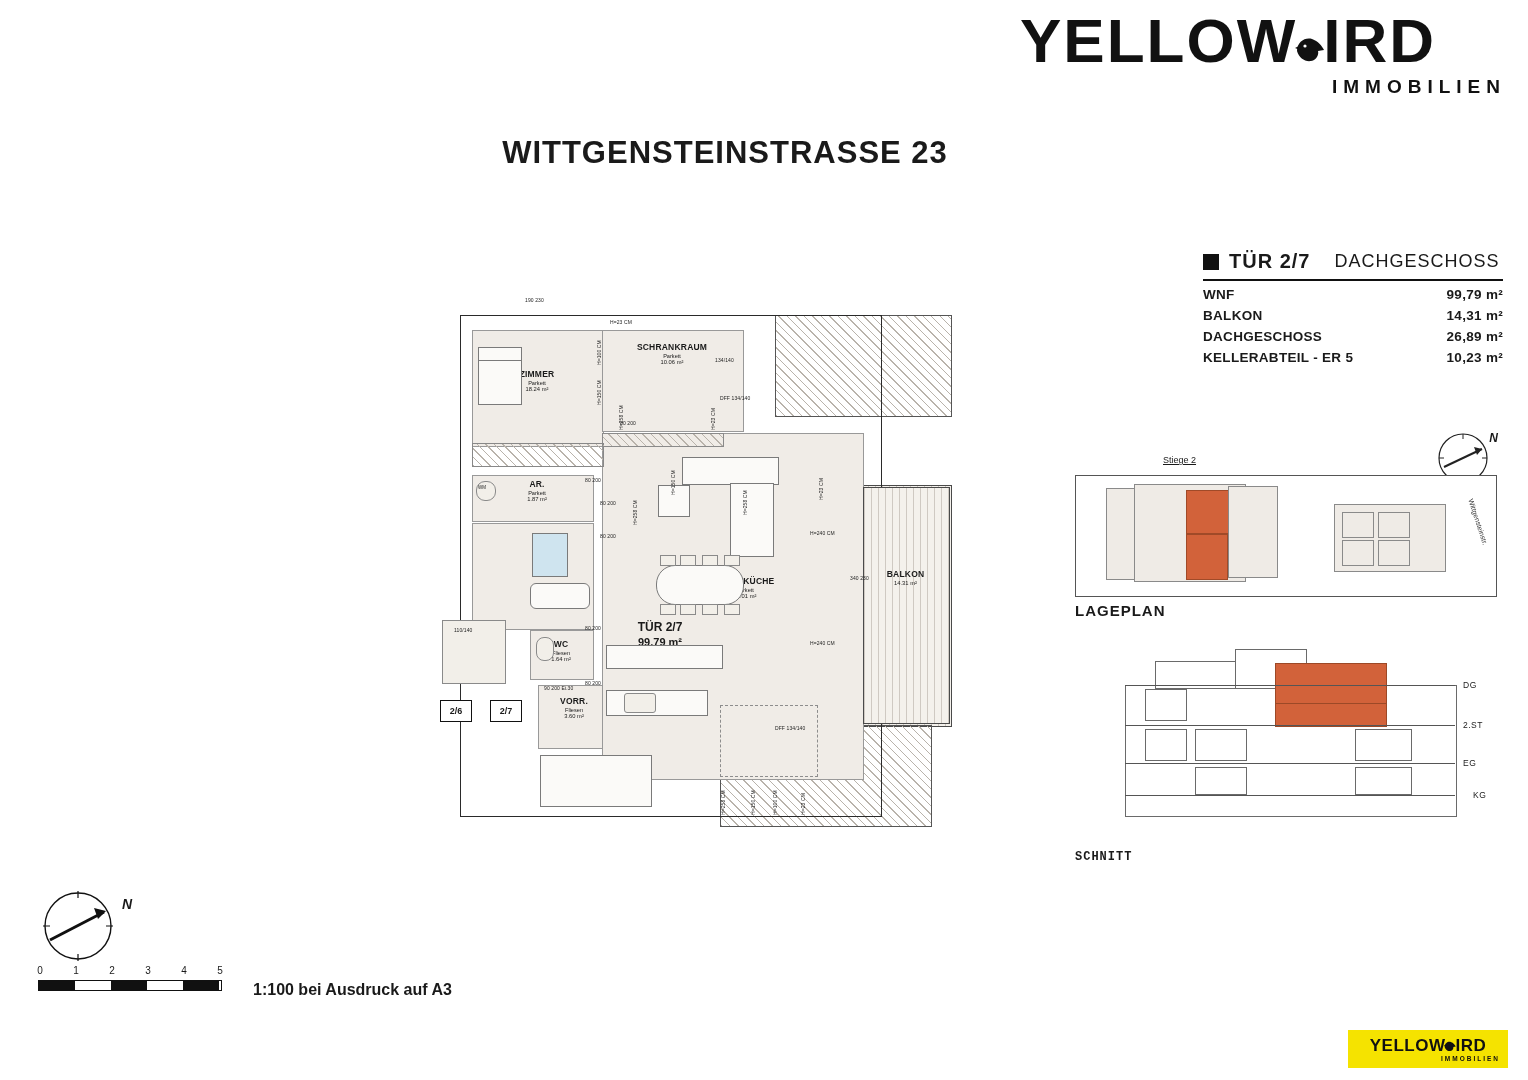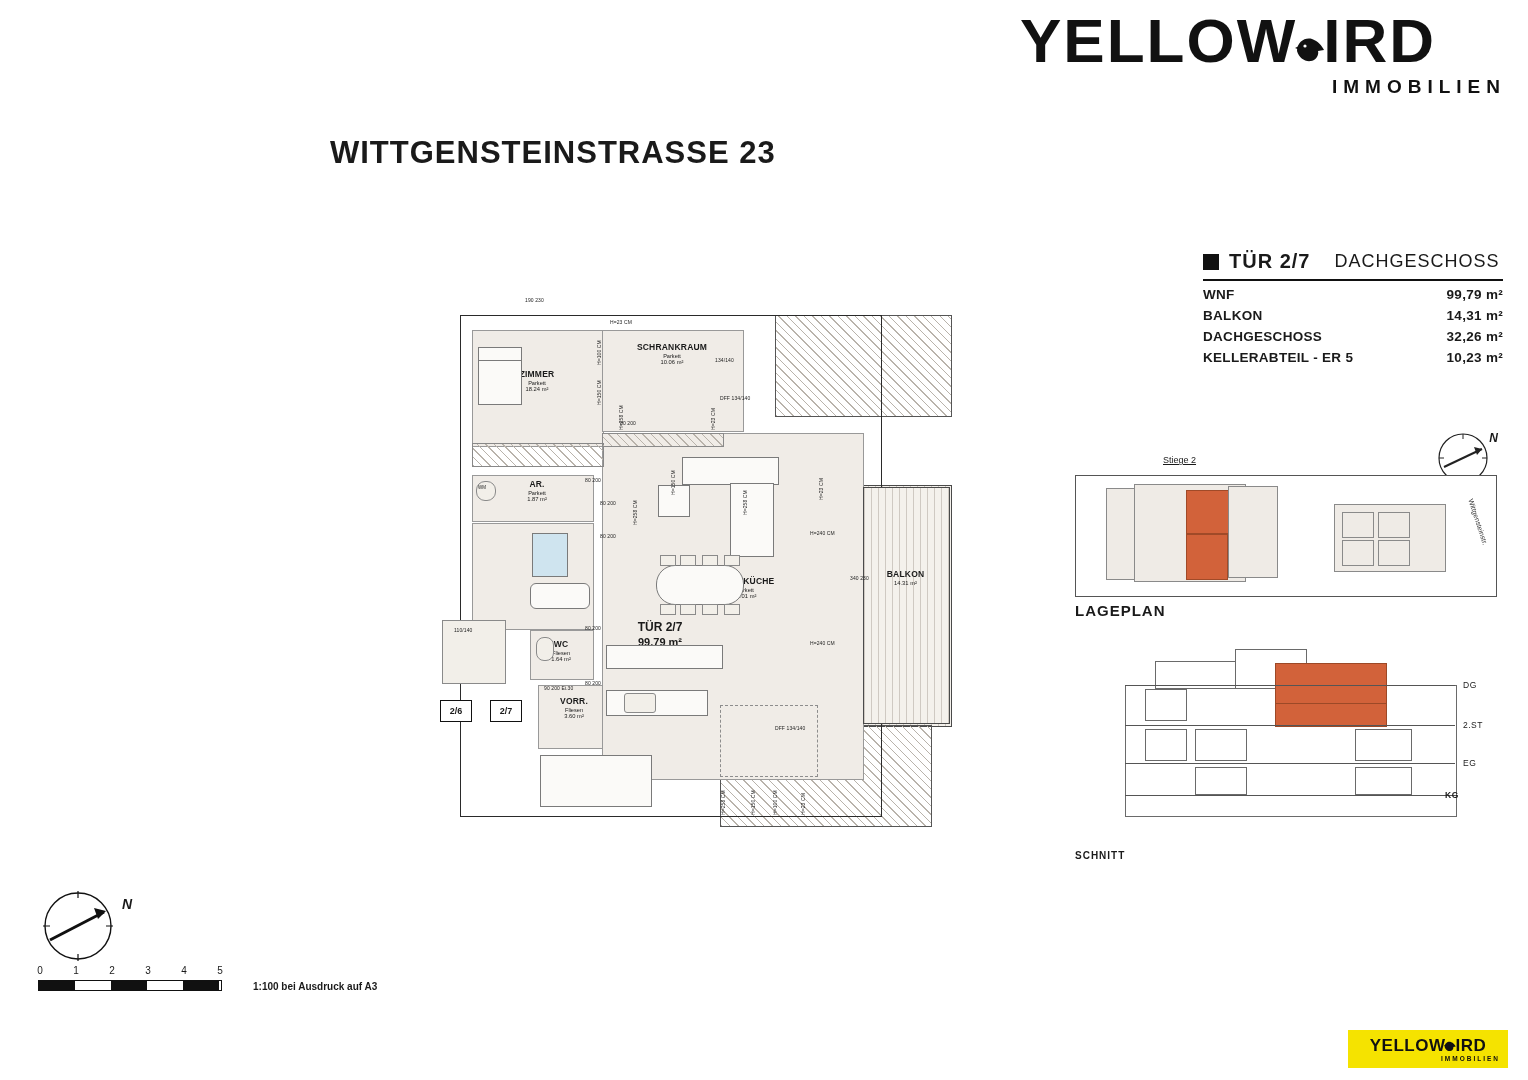--- a/index.html
+++ b/index.html
@@ -20,21 +20,21 @@
     font-size:19px;font-weight:bold;letter-spacing:6px;text-align:right;
     color:#111;margin-top:4px;padding-right:4px;
   }
   .bird{
     display:inline-block;width:34px;height:30px;position:relative;
     vertical-align:-3px;margin:0 -4px;
   }
   .bird svg{position:absolute;left:0;top:0;}
 
   
-  #title-block{left:330px;top:135px;width:790px;text-align:left;}
+  #title-block{left:330px;top:135px;width:790px;text-align:center;}
   #doc-title{font-size:31px;font-weight:bold;letter-spacing:1px;}
   #doc-subtitle{font-size:22px;margin-top:8px;letter-spacing:1px;}
 
   
   #info-panel{left:1203px;top:250px;width:300px;}
   #info-head{display:flex;align-items:center;gap:10px;padding-bottom:6px;border-bottom:2px solid #111;}
   #info-head .sq{width:16px;height:16px;background:#111;display:inline-block;}
   #info-head .door{font-size:20px;font-weight:bold;letter-spacing:1px;}
   #info-head .floor{font-size:18px;font-weight:normal;letter-spacing:1px;margin-left:14px;}
   .info-row{display:flex;justify-content:space-between;font-size:13.5px;font-weight:bold;margin-top:6px;letter-spacing:0.3px;}
@@ -77,33 +77,33 @@
   #lageplan-title{position:absolute;left:0;top:172px;font-size:15px;font-weight:bold;letter-spacing:1px;}
   .street{position:absolute;font-size:7px;transform:rotate(72deg);transform-origin:left top;white-space:nowrap;color:#333;}
 
   
   #schnitt{left:1075px;top:645px;width:430px;height:235px;}
   #sc-frame{position:absolute;left:50px;top:0;width:340px;height:190px;}
   .sc-box{position:absolute;border:1px solid #6a6a6a;background:#fff;}
   .sc-hl{position:absolute;background:#d2623a;border:1px solid #9c4927;}
   .sc-lvl{position:absolute;font-size:8.5px;letter-spacing:0.5px;}
   .sc-line{position:absolute;background:#555;height:1px;}
-  #schnitt-title{position:absolute;left:0;top:205px;font-size:10px;font-weight:bold;letter-spacing:1px;}
+  #schnitt-title{position:absolute;left:0;top:205px;font-size:12px;font-weight:bold;letter-spacing:1px;font-family:Liberation Mono, monospace;}
 
   
   .compass{position:absolute;width:66px;height:66px;}
   .compass .n{position:absolute;right:-2px;top:6px;font-size:12px;font-weight:bold;font-style:italic;}
 
   
   #scalebar{left:38px;top:965px;width:420px;}
   #sb-nums{position:relative;height:13px;}
   #sb-nums span{position:absolute;font-size:10px;transform:translateX(-50%);}
   #sb-bar{position:relative;height:9px;width:182px;border:1px solid #111;margin-top:2px;}
   #sb-bar i{position:absolute;top:0;height:9px;background:#111;}
-  #scale-note{position:absolute;left:215px;top:16px;font-size:10px;font-weight:bold;}
+  #scale-note{position:absolute;left:215px;top:16px;font-size:16px;font-weight:bold;}
 
   
   #logo-footer{left:1348px;top:1030px;width:160px;height:38px;background:#f5e300;display:flex;flex-direction:column;align-items:center;justify-content:center;}
   #logo-footer .w{font-size:17px;font-weight:bold;letter-spacing:0.5px;color:#111;line-height:17px;white-space:nowrap;}
   #logo-footer .s{font-size:6.5px;font-weight:bold;letter-spacing:2px;color:#111;align-self:flex-end;margin-right:8px;margin-top:1px;}
   .bird-sm{display:inline-block;width:14px;height:13px;vertical-align:-2px;margin:0 -2px;position:relative;}
 </style>
 </head>
 <body>
 
@@ -131,21 +131,21 @@
   <div class="info-row">
     <span>WNF</span>
     <span class="val">99,79 m²</span>
   </div>
   <div class="info-row">
     <span>BALKON</span>
     <span class="val">14,31 m²</span>
   </div>
   <div class="info-row">
     <span>DACHGESCHOSS</span>
-    <span class="val">32,26 m²</span>
+    <span class="val">26,89 m²</span>
   </div>
   <div class="info-row">
     <span>KELLERABTEIL - ER 5</span>
     <span class="val">10,23 m²</span>
   </div>
 </div>
 
 <div class="abs" id="plan">
 
   <div class="terr" style="left:440px;top:200px;width:90px;height:240px;"></div>
@@ -329,21 +329,21 @@
     <div class="sc-line" style="left:0;top:150px;width:330px;"></div>
     <div class="sc-box" style="left:20px;top:44px;width:40px;height:30px;"></div>
     <div class="sc-box" style="left:20px;top:84px;width:40px;height:30px;"></div>
     <div class="sc-box" style="left:70px;top:84px;width:50px;height:30px;"></div>
     <div class="sc-box" style="left:70px;top:122px;width:50px;height:26px;"></div>
     <div class="sc-box" style="left:230px;top:84px;width:55px;height:30px;"></div>
     <div class="sc-box" style="left:230px;top:122px;width:55px;height:26px;"></div>
     <div class="sc-lvl" style="left:338px;top:35px;">DG</div>
     <div class="sc-lvl" style="left:338px;top:75px;">2.ST</div>
     <div class="sc-lvl" style="left:338px;top:113px;">EG</div>
-    <div class="sc-lvl" style="left:320px;top:145px;font-weight:bold;">KG</div>
+    <div class="sc-lvl" style="left:348px;top:145px;">KG</div>
   </div>
   <div id="schnitt-title">SCHNITT</div>
 </div>
 
 <div class="compass abs" style="left:32px;top:880px;width:92px;height:92px;">
   <svg width="92" height="92" viewBox="0 0 92 92">
     <circle cx="46" cy="46" r="33" fill="none" stroke="#111" stroke-width="1.4"></circle>
     <path d="M18 60 L72 32" stroke="#111" stroke-width="3"></path>
     <path d="M74 31 L62 28 L66 39 Z" fill="#111"></path>
     <path d="M46 11 L46 18 M46 74 L46 81 M11 46 L18 46 M74 46 L81 46" stroke="#111" stroke-width="1.2"></path>

